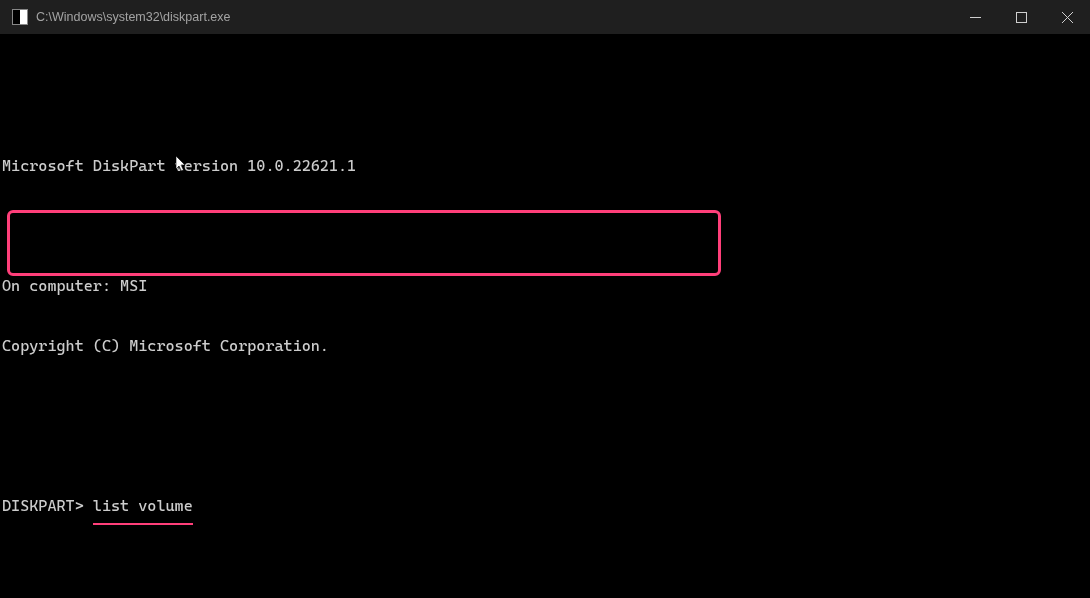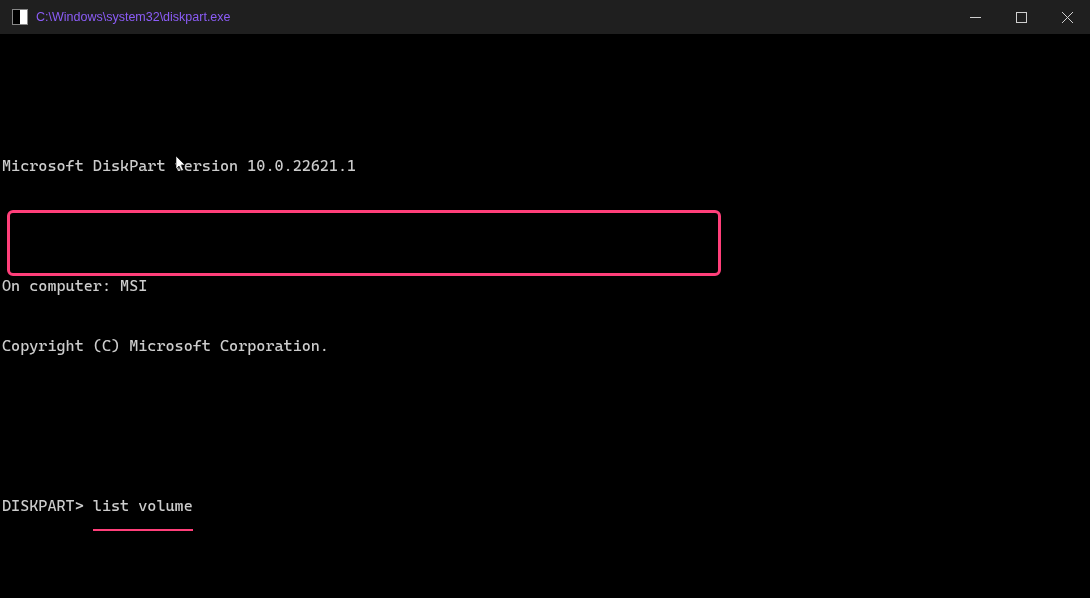--- a/index.html
+++ b/index.html
@@ -10,21 +10,21 @@
       font-size:15.5px;
       color:#ccc;
       overflow:hidden;
     }
     
     .titlebar {
       height:34px;
       background:#1f1f1f;
       display:flex;
       align-items:center;
-      color:#8b5cf6;
+      color:#a3a3a3;
       font-family:"Segoe UI",sans-serif;
       font-size:12.5px;
       user-select:none;
     }
     .titlebar .app-icon {
       width:16px; height:16px;
       margin:0 8px 0 12px;
       display:inline-block;
       background:
         linear-gradient(to right,#000 50%,transparent 50%) 0 0/100% 100%,
@@ -46,21 +46,21 @@
       padding:2px 2px;
       letter-spacing:0px;
       line-height:20px;
       white-space:pre;
       position:relative;
     }
     .line { height:20px; }
     .blank { height:20px; }
     .underline-pink {
       border-bottom:2.5px solid #ff3f7a;
-      padding-bottom:14px;
+      padding-bottom:8px;
       display:inline-block;
       line-height:17px;
     }
     
     .hl-box {
       position:absolute;
       border:3px solid #ff3f7a;
       border-radius:6px;
       pointer-events:none;
       left:7px;

